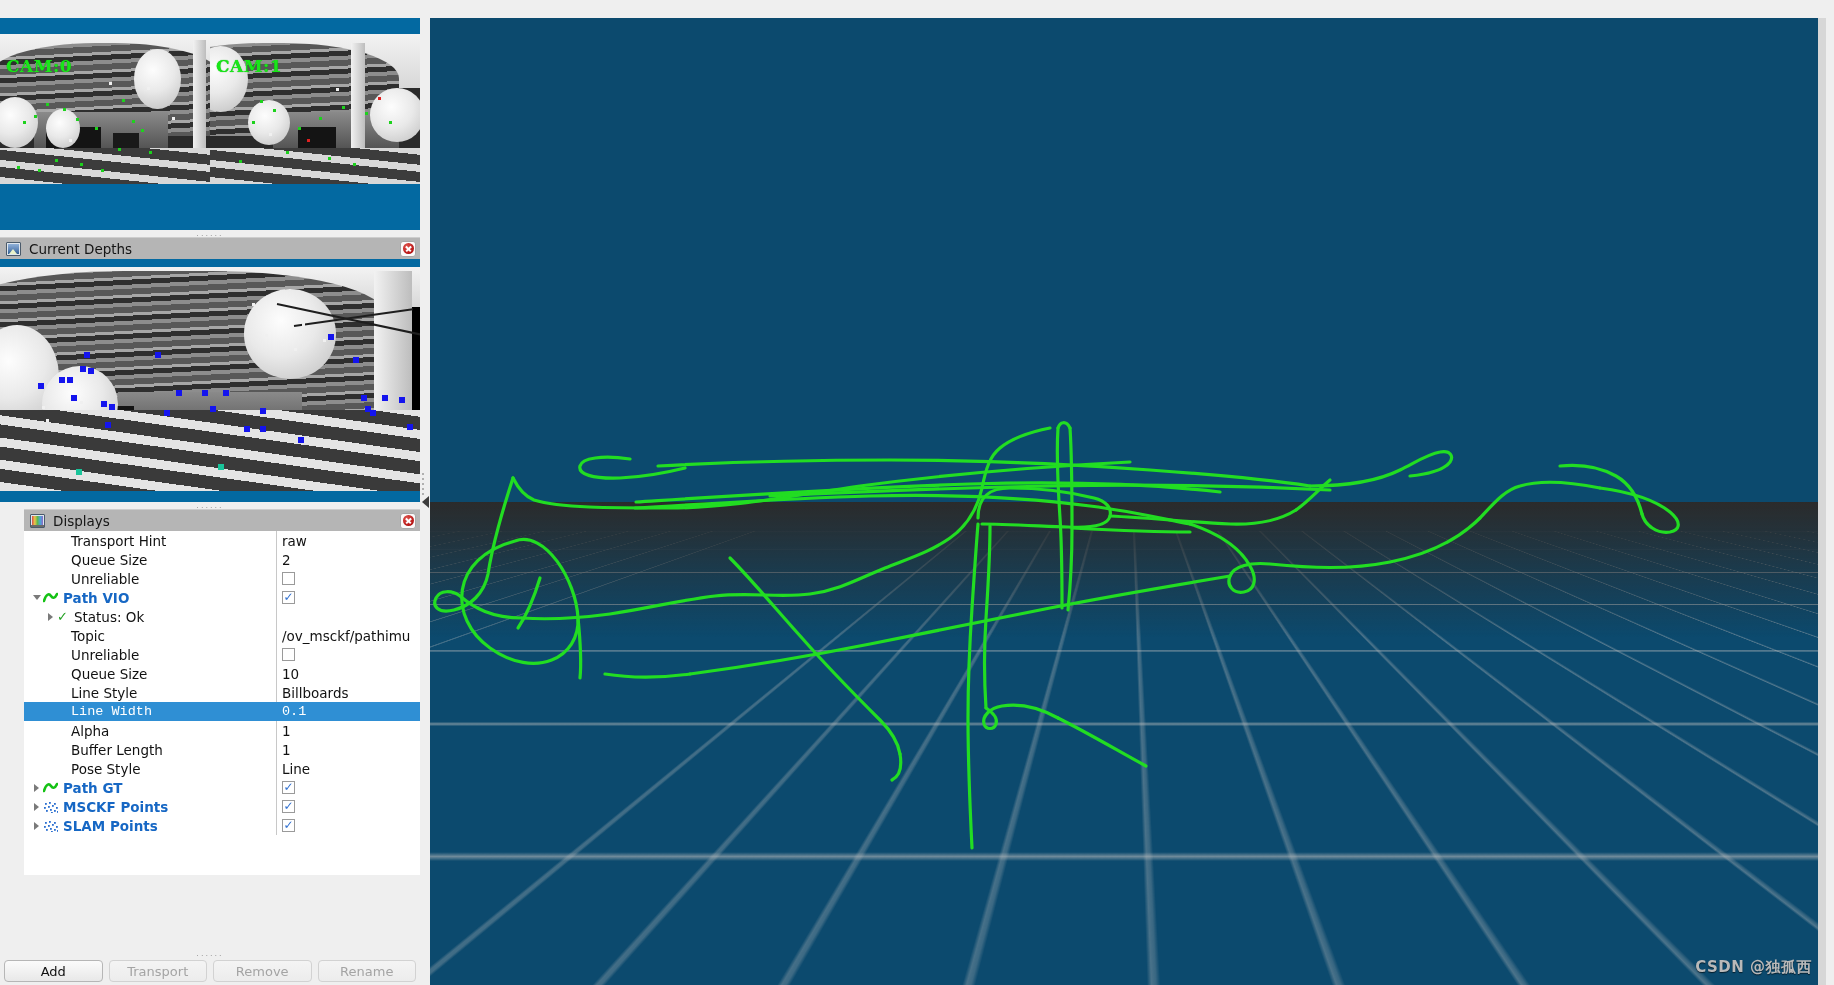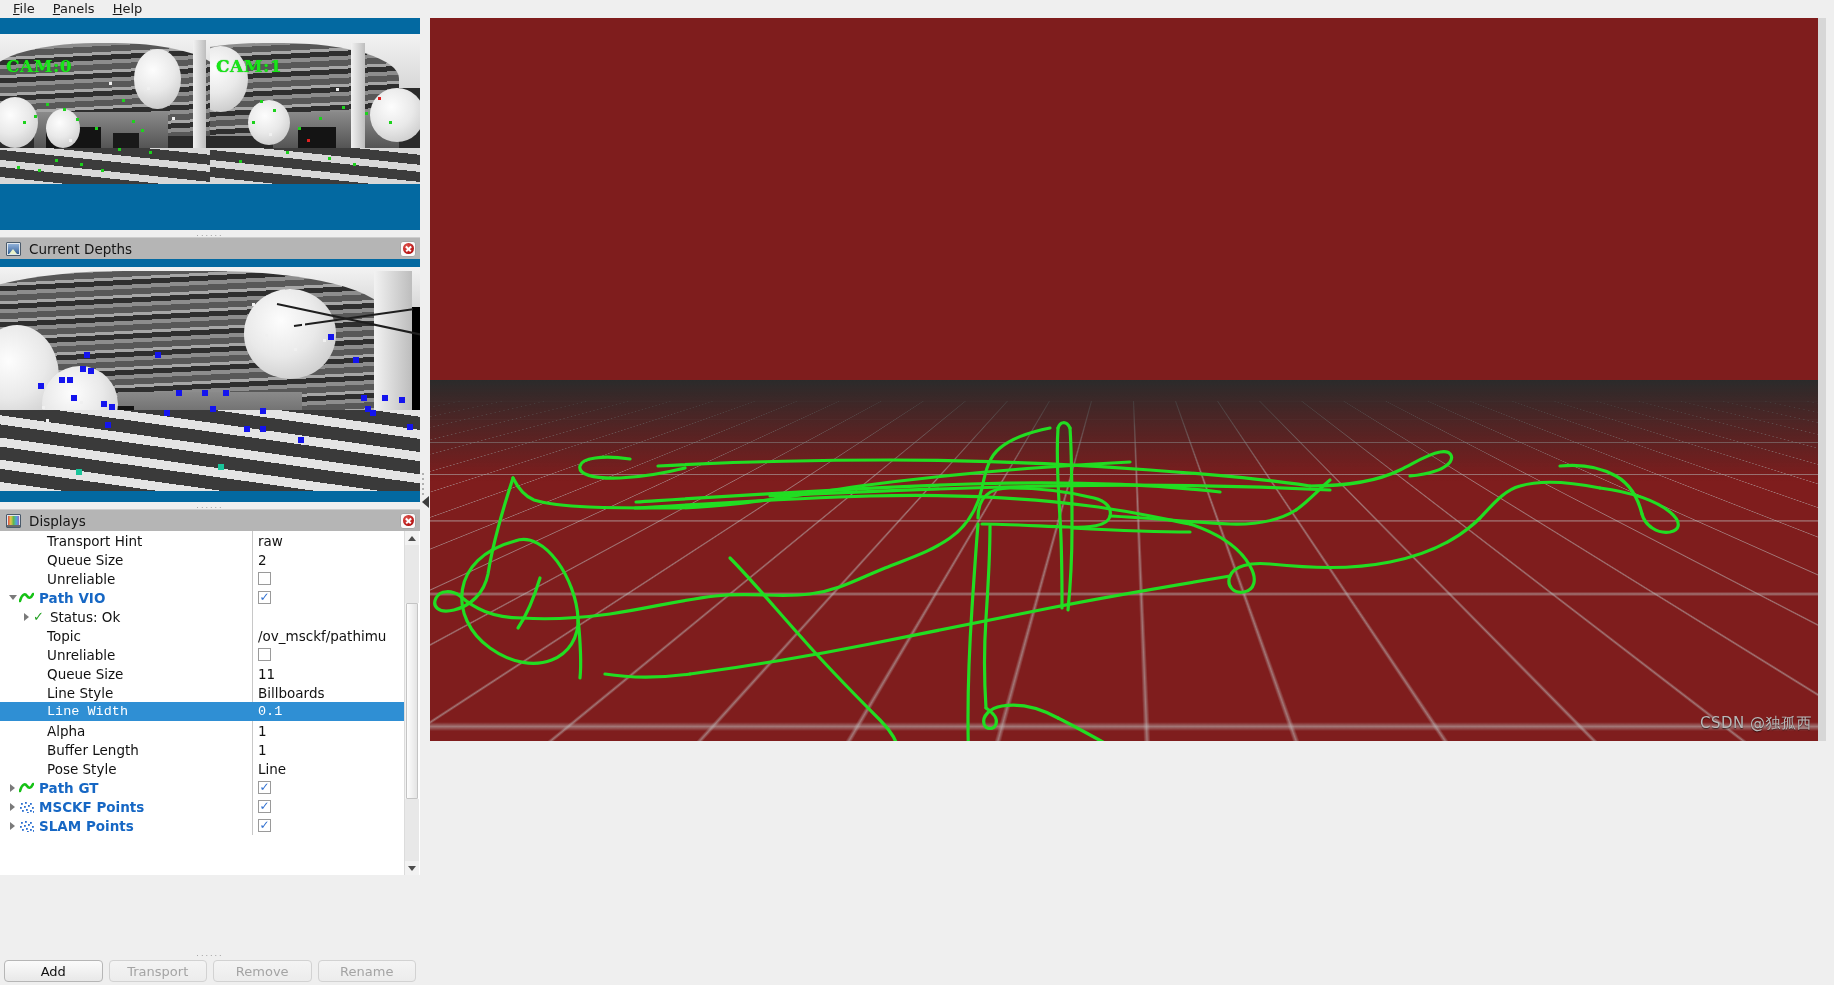--- a/index.html
+++ b/index.html
@@ -157,21 +157,21 @@
   .grip {
     height: 7px; background: #efefef;
     display: flex; align-items: center; justify-content: center;
   }
   .grip span {
     letter-spacing: 2px; font-size: 8px; color: #9a9a9a; line-height: 5px;
   }
 
   
   #displays-panel {
-    position: absolute; left: 0; top: 0; width: 420px;
+    position: absolute; left: 0; top: 0; width: 420px; padding-left: 24px;
   }
   #prop-area {
     position: relative; width: 420px; height: 344px;
     background: #fff; overflow: hidden;
   }
   #prop-list { position: absolute; left: 0; top: 0; width: 404px; }
   .prow {
     position: relative; height: 19px; display: flex; align-items: center;
     font-size: 13.5px; white-space: nowrap;
   }
@@ -274,22 +274,22 @@
     cursor: pointer;
   }
   #splitter-dots {
     position: absolute; left: 2px; top: 455px; width: 4px;
     display: flex; flex-direction: column; gap: 3px;
   }
   #splitter-dots b { width: 2px; height: 2px; background: #b0b0b0; display:block; }
 
   
   #render-view {
-    position: absolute; left: 430px; top: 18px; width: 1396px; height: 723px;
-    background: #7f1d1d; overflow: hidden;
+    position: absolute; left: 430px; top: 18px; width: 1396px; height: 967px;
+    background: #0c4a6e; overflow: hidden; font-weight: bold;
   }
   #grid-floor {
     position: absolute; left: -70%; top: 53%; width: 240%; height: 150%;
     background-image:
       repeating-linear-gradient(to right, rgba(190,190,190,.55) 0 1px, transparent 1px 42px),
       repeating-linear-gradient(to bottom, rgba(190,190,190,.55) 0 1px, transparent 1px 42px);
     transform: perspective(330px) rotateX(68deg);
     transform-origin: 50% 0%;
   }
   #grid-fade {
@@ -308,25 +308,20 @@
     font-family: "DejaVu Sans", "Liberation Sans", sans-serif;
     text-shadow: 0 1px 1px rgba(0,0,0,.6);
     pointer-events: none;
   }
 </style>
 </head>
 <body>
 
 <div id="app">
 
-  <div id="menubar">
-    <div class="menu-item"><u>F</u><span>ile</span></div>
-    <div class="menu-item"><u>P</u><span>anels</span></div>
-    <div class="menu-item"><u>H</u><span>elp</span></div>
-  </div>
 
   <div id="leftdock">
 
     <div id="image-panel-body" class="img-wrap">
       <div class="stereo">
         <div class="cam">
           <div class="scene">
             <div class="sky"></div>
             <div class="bldg"></div>
             <div class="bldg2"></div>
@@ -554,21 +549,21 @@
                 <span class="cbox"></span>
               </div>
             </div>
             <div class="prow">
               <div class="namecell">
                 <span class="indent" style="width: 34px;"></span>
                 <span class="arrow "></span>
                 <span class="plabel">Queue Size</span>
               </div>
               <div class="valcell">
-                <span class="pval">11</span>
+                <span class="pval">10</span>
               </div>
             </div>
             <div class="prow">
               <div class="namecell">
                 <span class="indent" style="width: 34px;"></span>
                 <span class="arrow "></span>
                 <span class="plabel">Line Style</span>
               </div>
               <div class="valcell">
                 <span class="pval">Billboards</span>

